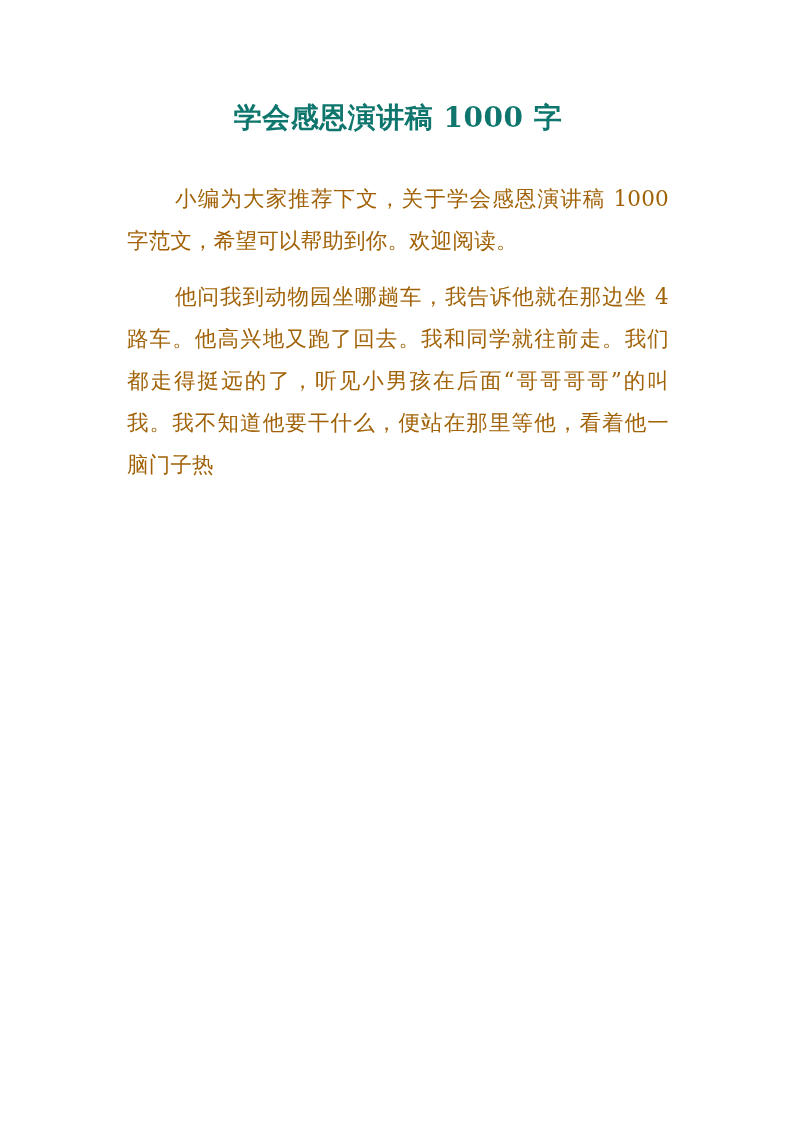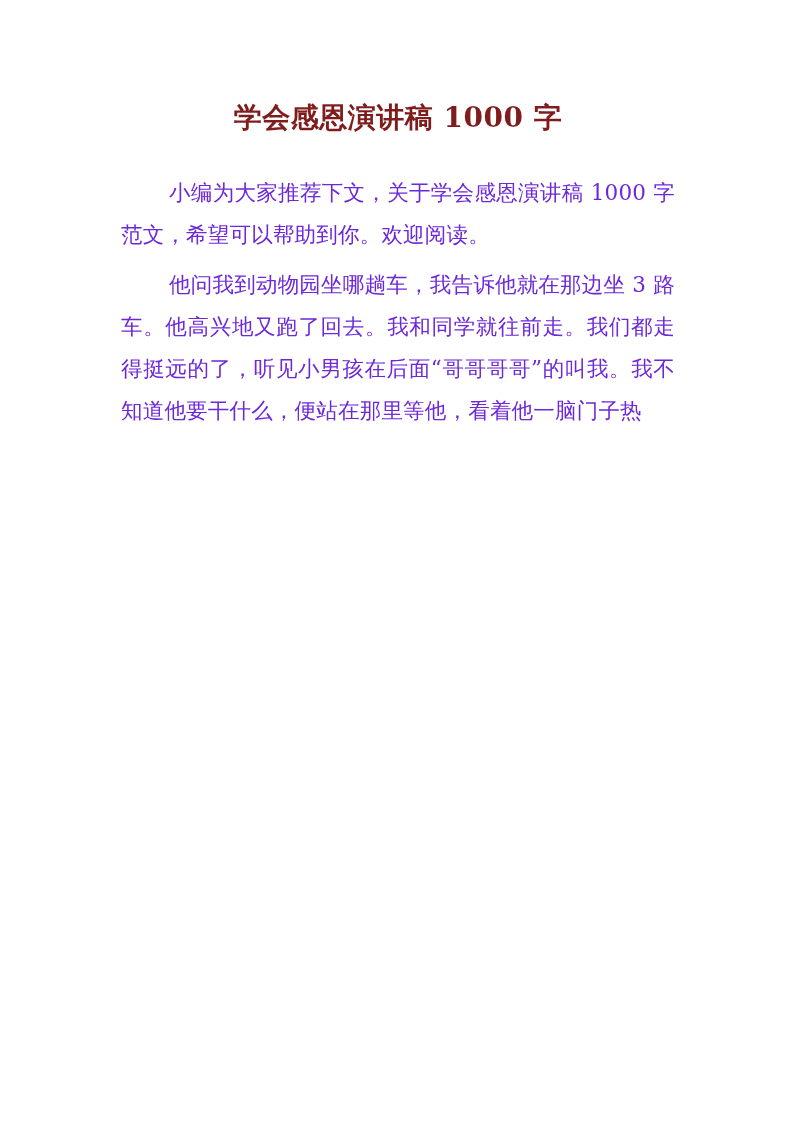--- a/index.html
+++ b/index.html
@@ -33,36 +33,36 @@
   }
 
   .doc-title {
     margin: 0;
     padding: 0;
     text-align: center;
     font-size: 28px;
     line-height: 44px;
     font-weight: bold;
     letter-spacing: 0.5px;
-    color: #7f1d1d;
+    color: #0f766e;
     padding-top: 96px;
   }
 
   .title-spacer {
     height: 24px;
   }
 
   .para {
-    margin: 8px;
+    margin: 14px;
     padding: 0;
     font-size: 21.5px;
     line-height: 42px;
     text-align: justify;
     text-justify: inter-ideograph;
-    color: #6d28d9;
+    color: #a16207;
     letter-spacing: 0.2px;
   }
 
   .para.indent {
     text-indent: 48px;
   }
 
   .para.noindent {
     text-indent: 0;
   }
@@ -80,16 +80,16 @@
 
     <h1 class="doc-title">学会感恩演讲稿 1000 字</h1>
 
     <div class="title-spacer"></div>
 
     <p class="para indent">小编为大家推荐下文，关于学会感恩演讲稿 1000 字范文，希望可以帮助到你。欢迎阅读。</p>
 
 
 
 
-    <p class="para indent">他问我到动物园坐哪趟车，我告诉他就在那边坐 3 路车。他高兴地又跑了回去。我和同学就往前走。我们都走得挺远的了，听见小男孩在后面“哥哥哥哥”的叫我。我不知道他要干什么，便站在那里等他，看着他一脑门子热</p>
+    <p class="para indent">他问我到动物园坐哪趟车，我告诉他就在那边坐 4 路车。他高兴地又跑了回去。我和同学就往前走。我们都走得挺远的了，听见小男孩在后面“哥哥哥哥”的叫我。我不知道他要干什么，便站在那里等他，看着他一脑门子热</p>
 
   </div>
 </div>
 
 </body></html>

